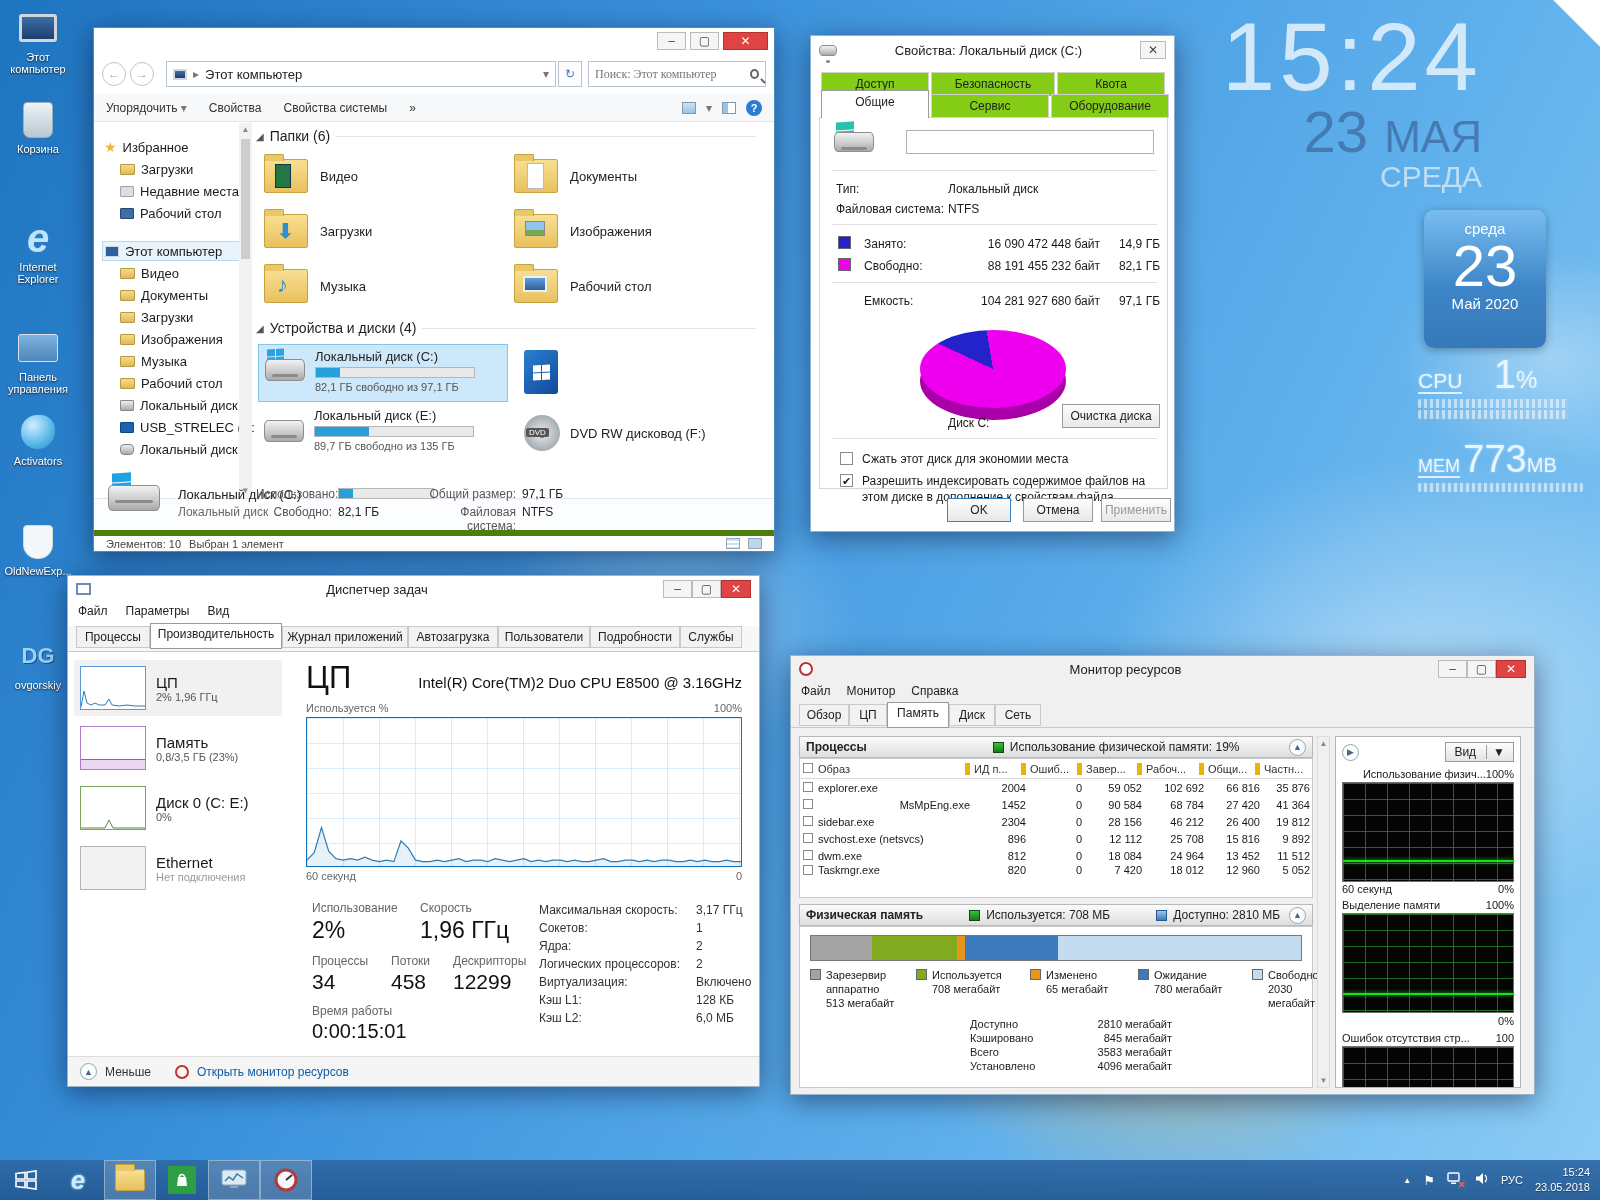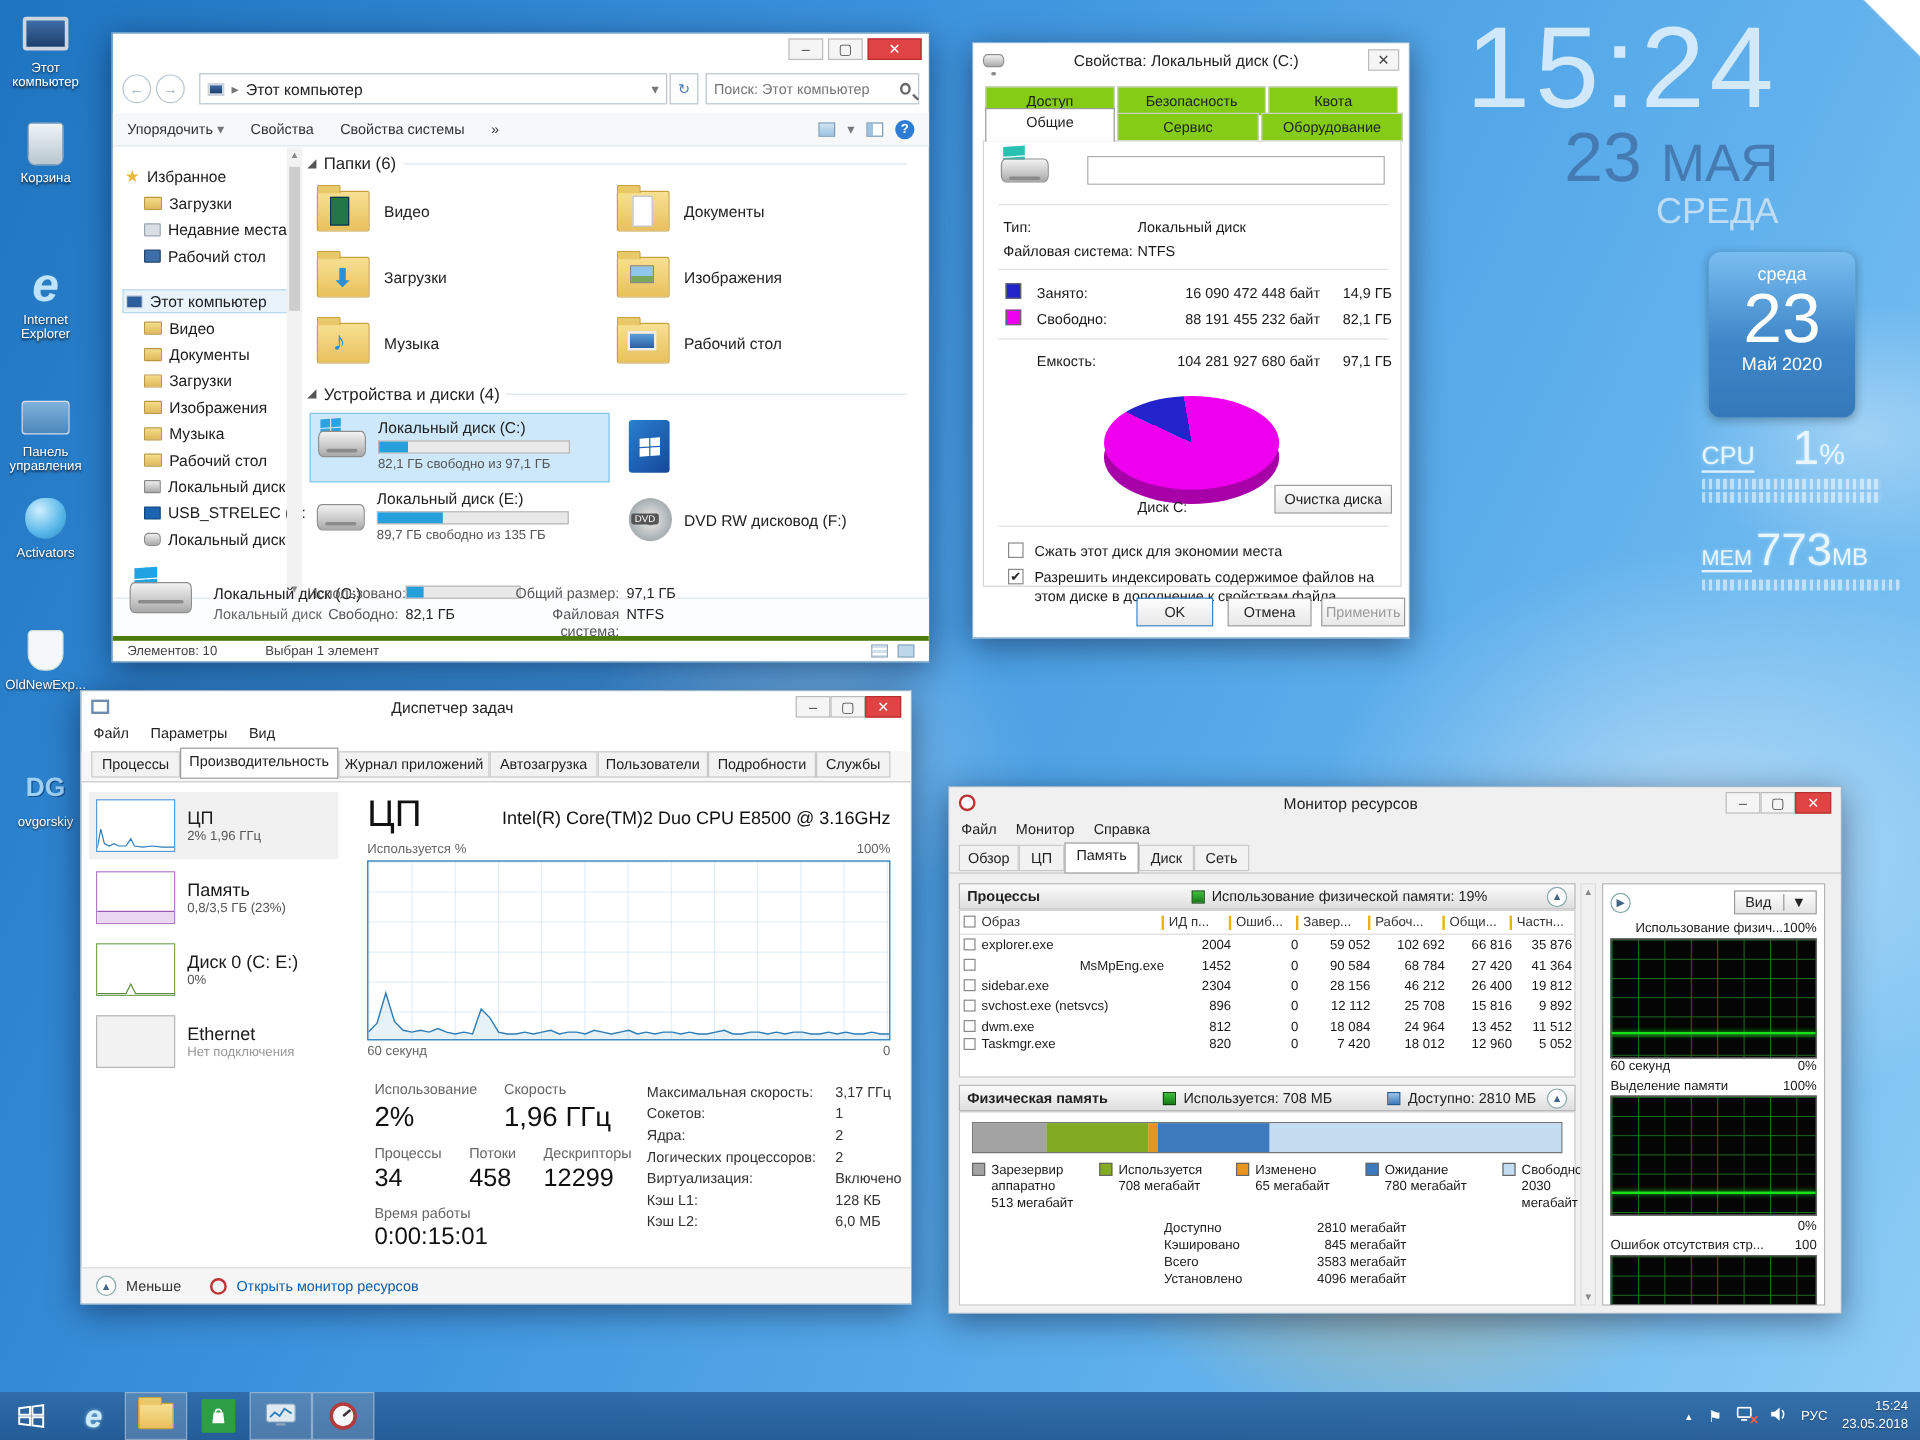--- a/index.html
+++ b/index.html
@@ -59,21 +59,21 @@
   .sbitem{position:absolute;left:6px;width:208px;height:56px;display:flex;gap:10px;align-items:center;padding-left:6px}
   .sbitem .nm{font-size:15px;color:#1a1a1a}
   .sbitem .inf{font-size:11px;color:#555}
   .statlab{position:absolute;font-size:12px;color:#666}
   .statval{position:absolute;font-size:23px;color:#111;font-weight:300}
   .rstat{position:absolute;font-size:12px;color:#333}
   
   .rmhead{position:absolute;left:8px;width:514px;height:22px;background:linear-gradient(#fbfbfb,#dedede);border:1px solid #b8b8b8;display:flex;align-items:center;font-size:12px;font-weight:bold;color:#222;padding:0 6px;gap:6px}
   .rmpanel{position:absolute;left:8px;width:514px;background:#fff;border:1px solid #c9c9c9}
   .cell{font-size:11px;color:#1a1a1a;text-align:right;flex:none}
-  .hcell{font-size:11px;color:#333;text-align:left;flex:none;border-right:2px solid #eab308;padding-left:4px}
+  .hcell{font-size:11px;color:#333;text-align:left;flex:none;border-right:5px solid #eab308;padding-left:4px}
   .rmgraph{position:relative;background:#050505;border:1px solid #6f6f6f;
     background-image:linear-gradient(rgba(30,120,30,.9) 1px,transparent 1px),linear-gradient(90deg,rgba(30,120,30,.9) 1px,transparent 1px);
     background-size:22px 16px}
   .gline{position:absolute;left:0;right:0;height:2px;background:#19e019;box-shadow:0 0 4px #19e019}
   .rmlab{font-size:11px;color:#1a1a1a}
   .circbtn{width:17px;height:17px;border-radius:50%;border:1px solid #8aa;display:inline-flex;align-items:center;justify-content:center;font-size:9px;color:#468;background:#fdfdfd}
   
   #taskbar{position:absolute;left:0;bottom:0;width:1600px;height:40px;background:linear-gradient(rgba(46,105,165,.92),rgba(34,88,146,.92));display:flex;align-items:center;color:#fff}
   .tbtn{width:52px;height:40px;display:flex;align-items:center;justify-content:center}
   .tbtn.open{background:rgba(255,255,255,.18);border:1px solid rgba(255,255,255,.35)}
@@ -163,21 +163,21 @@
     <div class="abs" style="left:8px;top:34px;width:24px;height:24px;border-radius:50%;border:1px solid #b9c6d2;color:#9fb0bd;text-align:center;line-height:22px">←</div>
     <div class="abs" style="left:36px;top:34px;width:24px;height:24px;border-radius:50%;border:1px solid #b9c6d2;color:#9fb0bd;text-align:center;line-height:22px">→</div>
     <div class="abs" style="left:72px;top:33px;width:390px;height:26px;border:1px solid #b8c4cf;background:#fff;display:flex;align-items:center;padding:0 6px;gap:6px">
       <span style="width:14px;height:11px;background:linear-gradient(#3e6ea8,#1d3f6e);border:2px solid #cfd6de;flex:none"></span>
       <span style="color:#777">▸</span>
       <span style="font-size:13px">Этот компьютер</span>
       <span style="margin-left:auto;color:#777">▾</span>
     </div>
     <div class="abs" style="left:464px;top:33px;width:24px;height:26px;border:1px solid #b8c4cf;background:#fdfdfd;text-align:center;line-height:24px;color:#4a7ab0">↻</div>
     <div class="abs" style="left:494px;top:33px;width:178px;height:26px;border:1px solid #b8c4cf;background:#fff;display:flex;align-items:center;padding:0 6px">
-      <input style="border: none; outline: none; flex: 1 1 0%; font-size: 12px; color: #be185d; font-family: Liberation Sans, sans-serif;" placeholder="Поиск: Этот компьютер">
+      <input style="border: none; outline: none; flex: 1 1 0%; font-size: 12px; color: #be185d; font-family: Liberation Serif, serif;" placeholder="Поиск: Этот компьютер">
       <span class="mag"></span>
     </div>
 
     <div class="abs" style="left:0;top:66px;width:680px;height:28px;background:#f6f8fa;border-bottom:1px solid #e3e6e9;display:flex;align-items:center;padding:0 12px;gap:22px;font-size:12px;color:#333">
       <span><span>Упорядочить</span> <span style="color:#777">▾</span></span>
       <span>Свойства</span>
       <span>Свойства системы</span>
       <span>»</span>
       <span style="margin-left:auto;display:flex;gap:10px;align-items:center">
         <span style="width:14px;height:12px;border:1px solid #7a9ab8;background:linear-gradient(#cfe3f4,#9cc3e2)"></span>
@@ -365,21 +365,21 @@
           <div class="bar-f" style="width: 15%;"></div>
         </div>
       <div class="abs" style="left:162px;top:6px;width:76px;text-align:right;font-size:12px;color:#555">Свободно:</div>
       <div class="abs" style="left:244px;top:6px;font-size:12px">82,1 ГБ</div>
       <div class="abs" style="left:330px;top:-12px;width:92px;text-align:right;font-size:12px;color:#555">Общий размер:</div>
       <div class="abs" style="left:428px;top:-12px;font-size:12px">97,1 ГБ</div>
       <div class="abs" style="left:330px;top:6px;width:92px;text-align:right;font-size:12px;color:#555">Файловая система:</div>
       <div class="abs" style="left:428px;top:6px;font-size:12px">NTFS</div>
     </div>
 
-    <div class="abs" style="left:0;bottom:0;width:680px;height:21px;border-top:4px solid #4d7c0f;display:flex;align-items:center;padding:0 12px;gap:40px;font-size:11px;color:#444;background:#fff">
+    <div class="abs" style="left:0;bottom:0;width:680px;height:21px;border-top:6px solid #4d7c0f;display:flex;align-items:center;padding:0 12px;gap:8px;font-size:11px;color:#444;background:#fff">
       <span>Элементов: 10</span>
       <span>Выбран 1 элемент</span>
       <span style="margin-left:auto;display:flex;gap:8px">
         <span style="width:14px;height:11px;border:1px solid #8fa8bd;background:repeating-linear-gradient(#cfe0ee 0 2px,#fff 2px 4px)"></span>
         <span style="width:14px;height:11px;border:1px solid #8fa8bd;background:#bcd6ea"></span>
       </span>
     </div>
   </div>
 
   <div class="win" style="left:810px;top:35px;width:365px;height:497px;background:#fff;border-color:#8bb2d2">

